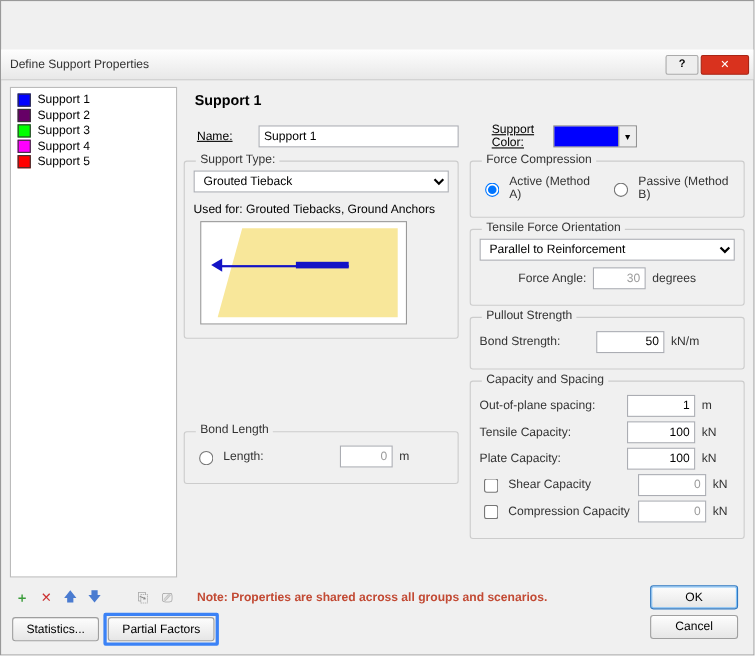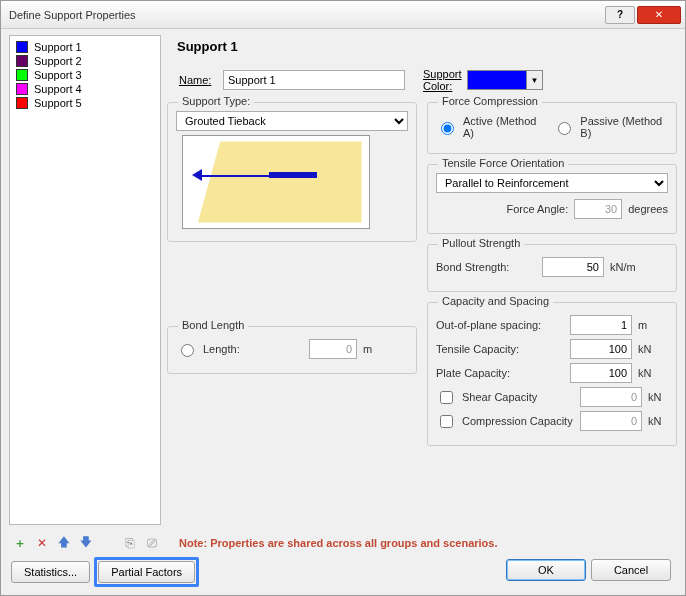--- a/index.html
+++ b/index.html
@@ -1,30 +1,30 @@
 <!DOCTYPE html>
 <html><head>
 <meta charset="utf-8">
 <style>
   * { box-sizing: border-box; font-family: 'Segoe UI', Tahoma, sans-serif; font-size: 11px; }
   body { margin: 0; background: #fff; }
   .window { width: 686px; height: 596px; border: 1px solid #999; background: #f0f0f0; display: flex; flex-direction: column; position: relative; }
-  .titlebar { height: 28px; background: linear-gradient(#fefefe,#e8e8e8); border-bottom: 1px solid #ccc; display: flex; align-items: center; padding: 0 4px 0 8px; }
+  .titlebar { height: 28px; background: linear-gradient(#fefefe,#e8e8e8); border-bottom: 1px solid #ccc; display: flex; align-items: center; padding: 0 4px 0 8px; margin-top: 44px; }
   .titlebar .title { flex: 1; color: #333; }
   .titlebar .winbtn { width: 30px; height: 18px; margin-left: 2px; border: 1px solid #aaa; background: #eee; display: flex; align-items: center; justify-content: center; font-size: 10px; cursor: pointer; border-radius: 2px; }
   .titlebar .close { width: 44px; background: #d9321e; color: #fff; border-color: #a82515; }
   .titlebar .help { font-weight: bold; }
   .body { flex: 1; display: flex; padding: 6px 8px 8px 8px; gap: 6px; }
   .leftpane { width: 152px; background: #fff; border: 1px solid #bbb; padding: 4px 2px; }
   .support-item { display: flex; align-items: center; gap: 6px; padding: 1px 4px; cursor: pointer; }
   .swatch { width: 12px; height: 12px; border: 1px solid #333; }
   .rightpane { flex: 1; display: flex; flex-direction: column; }
   .header-row { display: flex; align-items: center; margin: 4px 0 14px 10px; }
   .header-row h2 { font-size: 13px; font-weight: bold; margin: 0; }
-  .name-row { display: flex; align-items: center; gap: 6px; margin: 0 0 10px 12px; }
+  .name-row { display: flex; align-items: center; gap: 18px; margin: 0 0 10px 12px; }
   .name-row .lbl { text-decoration: underline; width: 38px; }
   .name-row input.name { width: 182px; height: 20px; border: 1px solid #abadb3; padding: 1px 4px; }
   .colorsel { width: 76px; height: 20px; border: 1px solid #888; display: flex; align-items: stretch; }
   .colorsel .fill { flex: 1; }
   .colorsel .dd { width: 16px; border-left: 1px solid #888; background: #eee; display:flex; align-items:center; justify-content:center; font-size:8px; }
   .cols { display: flex; gap: 10px; }
   .col { flex: 1; }
   .group { border: 1px solid #ccc; border-radius: 3px; padding: 8px 8px 10px 8px; margin: 0 0 10px 0; position: relative; background: #f0f0f0; }
   .group > .legend { position: absolute; top: -8px; left: 10px; background: #f0f0f0; padding: 0 4px; color: #333; }
   .fieldrow { display: flex; align-items: center; gap: 6px; margin: 4px 0; }
@@ -43,21 +43,21 @@
   .illust .yellow { position:absolute; inset:0; clip-path: polygon(20% 6%, 96% 6%, 96% 94%, 8% 94%); background: #f8e79a; border-left:1px solid #444; }
   .illust .line { position:absolute; left:8%; top:42%; width:64%; height:2px; background:#1313c6; }
   .illust .arrow { position:absolute; left:5%; top:36%; width:0; height:0; border-right:10px solid #1313c6; border-top:6px solid transparent; border-bottom:6px solid transparent; }
   .illust .bond { position:absolute; left:46%; top:39%; width:26%; height:6px; background:#1313c6; }
   .disabled-txt { color: #9b9b9b; }
   .note { color: #c24a34; font-weight: bold; margin: 4px 0 4px 4px; }
   .footer { padding: 0 10px 8px 10px; display: flex; flex-direction: column; gap: 4px; }
   .toolbar-row { display: flex; align-items: center; gap: 4px; }
   .tbtn { width: 18px; height: 18px; display:flex; align-items:center; justify-content:center; font-size:12px; cursor:pointer; }
   .highlight-box { border: 3px solid #3b82f6; border-radius: 2px; padding: 1px; display:inline-flex; }
-  .okcancel { position: absolute; right: 14px; bottom: 14px; display: flex; flex-direction: row; gap: 5px; }
+  .okcancel { position: absolute; right: 14px; bottom: 14px; display: flex; flex-direction: column; gap: 5px; }
   .okcancel button { width: 80px; }
   button.primary { border: 1px solid #2f78c1; box-shadow: inset 0 0 0 1px #7fc0f7; }
   .chk { width:13px; height:13px; }
 </style>
 </head>
 <body>
 
 <div class="window">
 
   <div class="titlebar">
@@ -104,20 +104,21 @@
         </div>
       </div>
 
       <div class="cols">
         <div class="col">
           <div class="group">
             <span class="legend">Support Type:</span>
             <select style="width:100%">
               <option>Grouted Tieback</option>
             </select>
+            <div style="margin-top:10px" class="lbl">Used for: Grouted Tiebacks, Ground Anchors</div>
             <div class="illust">
               <div class="yellow"></div>
               <div class="line"></div>
               <div class="arrow"></div>
               <div class="bond"></div>
             </div>
           </div>
 
           <div class="group" style="margin-top:84px">
             <span class="legend">Bond Length</span>
@@ -139,21 +140,21 @@
               <input type="radio" name="fa" style="margin-left: 10px;">
               <span class="lbl">Passive (Method B)</span>
             </div>
           </div>
 
           <div class="group">
             <span class="legend">Tensile Force Orientation</span>
             <select style="width:100%">
               <option>Parallel to Reinforcement</option>
             </select>
-            <div class="fieldrow" style="justify-content:flex-end; margin-top:6px">
+            <div class="fieldrow" style="justify-content:center; margin-top:6px">
               <span class="lbl disabled-txt">Force Angle:</span>
               <input class="num disabled-txt" disabled="" value="30" style="">
               <span class="lbl disabled-txt">degrees</span>
             </div>
           </div>
 
           <div class="group">
             <span class="legend">Pullout Strength</span>
             <div class="fieldrow">
               <span class="lbl" style="width:100px">Bond Strength:</span>

